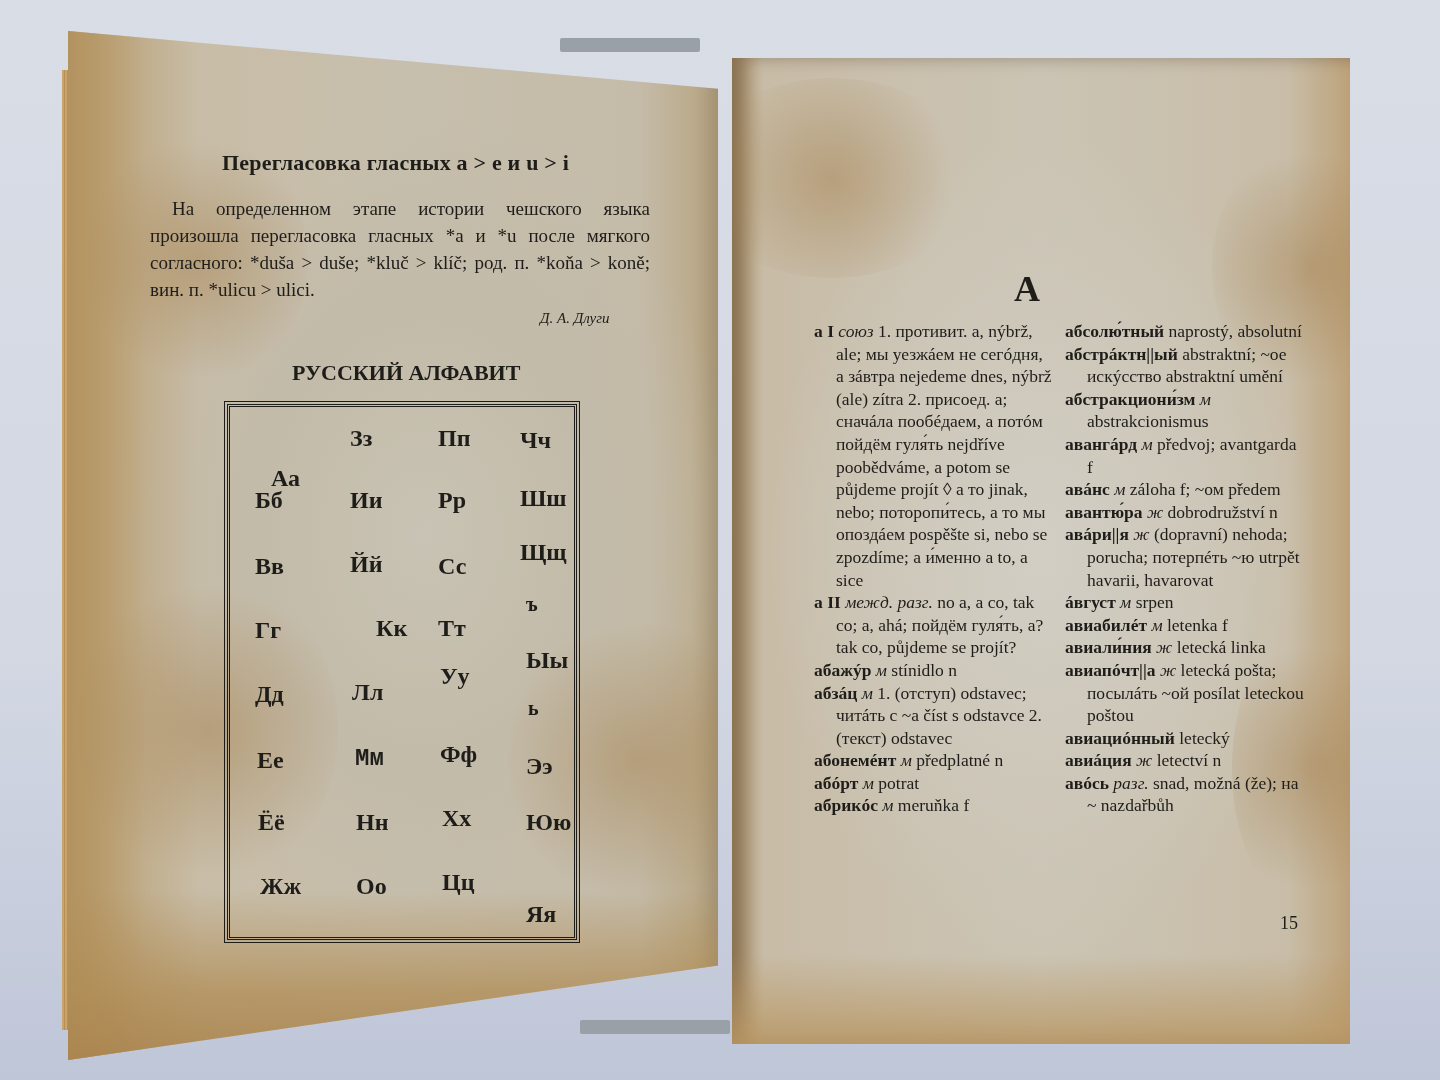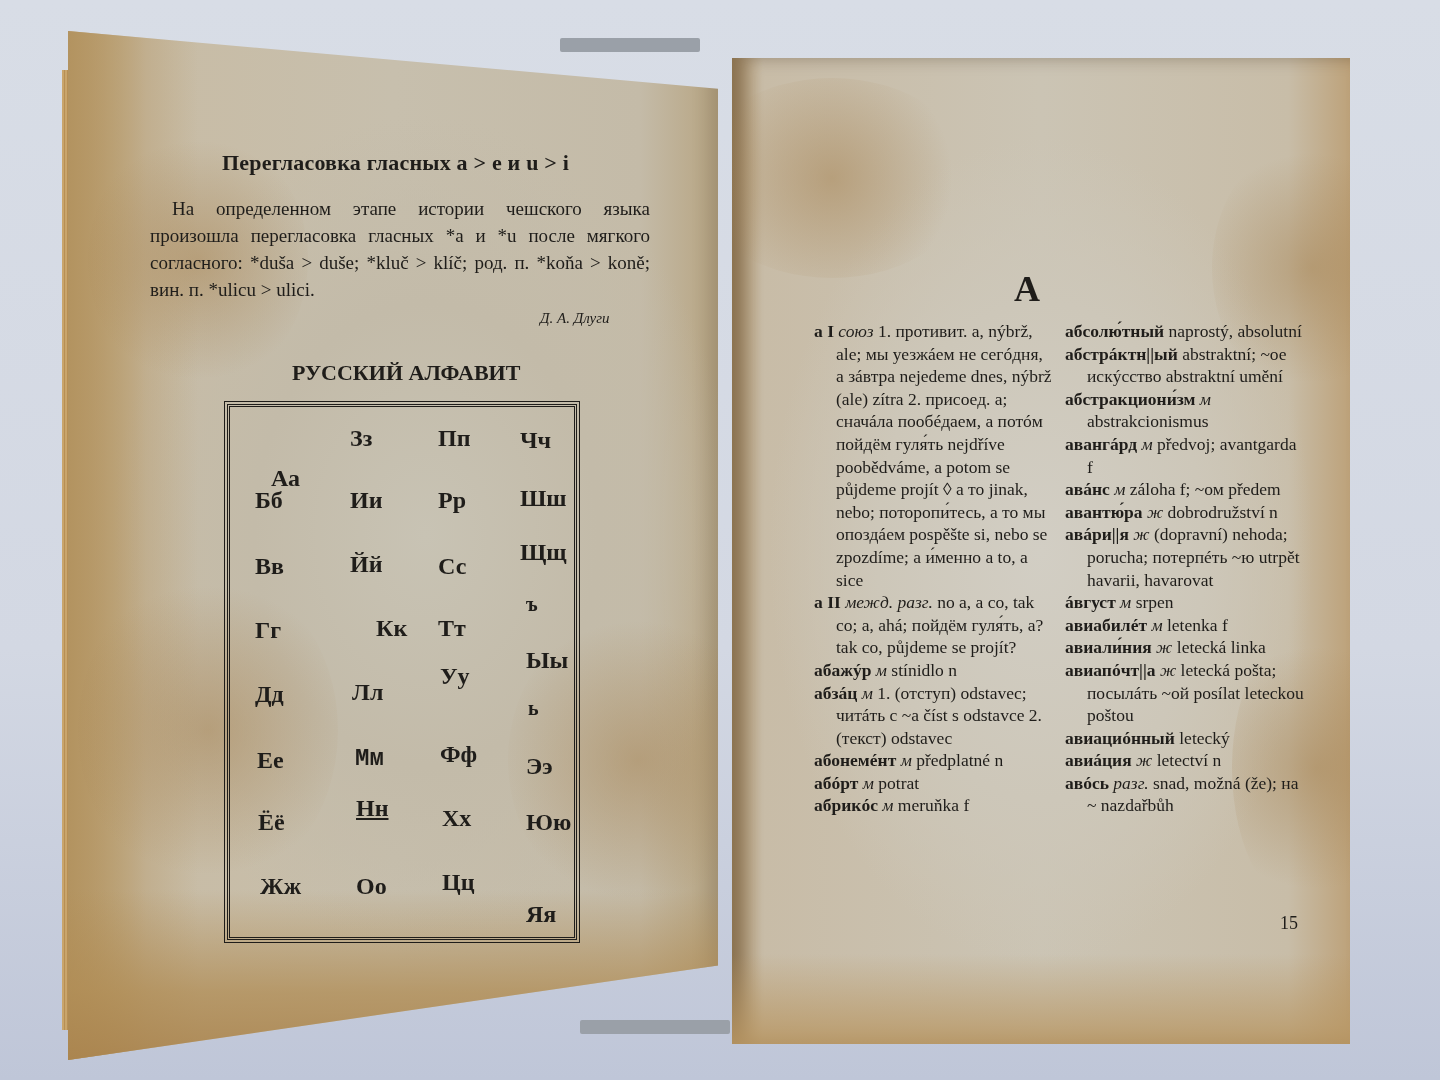--- a/index.html
+++ b/index.html
@@ -128,21 +128,21 @@
   <span class="letter" style="left:27px; top:340px;">Ее</span>
   <span class="letter" style="left:28px; top:402px;">Ёё</span>
   <span class="letter" style="left:30px; top:466px;">Жж</span>
 
   <span class="letter" style="left:120px; top:18px;">Зз</span>
   <span class="letter" style="left:120px; top:80px;">Ии</span>
   <span class="letter" style="left:120px; top:144px;">Йй</span>
   <span class="letter" style="left:122px; top:208px;margin-left:24px;">Кк</span>
   <span class="letter" style="left:122px; top:272px;">Лл</span>
   <span class="letter" style="left:125px; top:338px;font-family:Liberation Mono, monospace;">Мм</span>
-  <span class="letter" style="left:126px; top:388px;text-decoration:underline;">Нн</span>
+  <span class="letter" style="left:126px; top:402px;">Нн</span>
   <span class="letter" style="left:126px; top:466px;">Оо</span>
 
   <span class="letter" style="left:208px; top:18px;">Пп</span>
   <span class="letter" style="left:208px; top:80px;">Рр</span>
   <span class="letter" style="left:208px; top:146px;">Сс</span>
   <span class="letter" style="left:208px; top:208px;">Тт</span>
   <span class="letter" style="left:210px; top:256px;">Уу</span>
   <span class="letter" style="left:210px; top:334px;">Фф</span>
   <span class="letter" style="left:212px; top:398px;">Хх</span>
   <span class="letter" style="left:212px; top:462px;">Цц</span>

